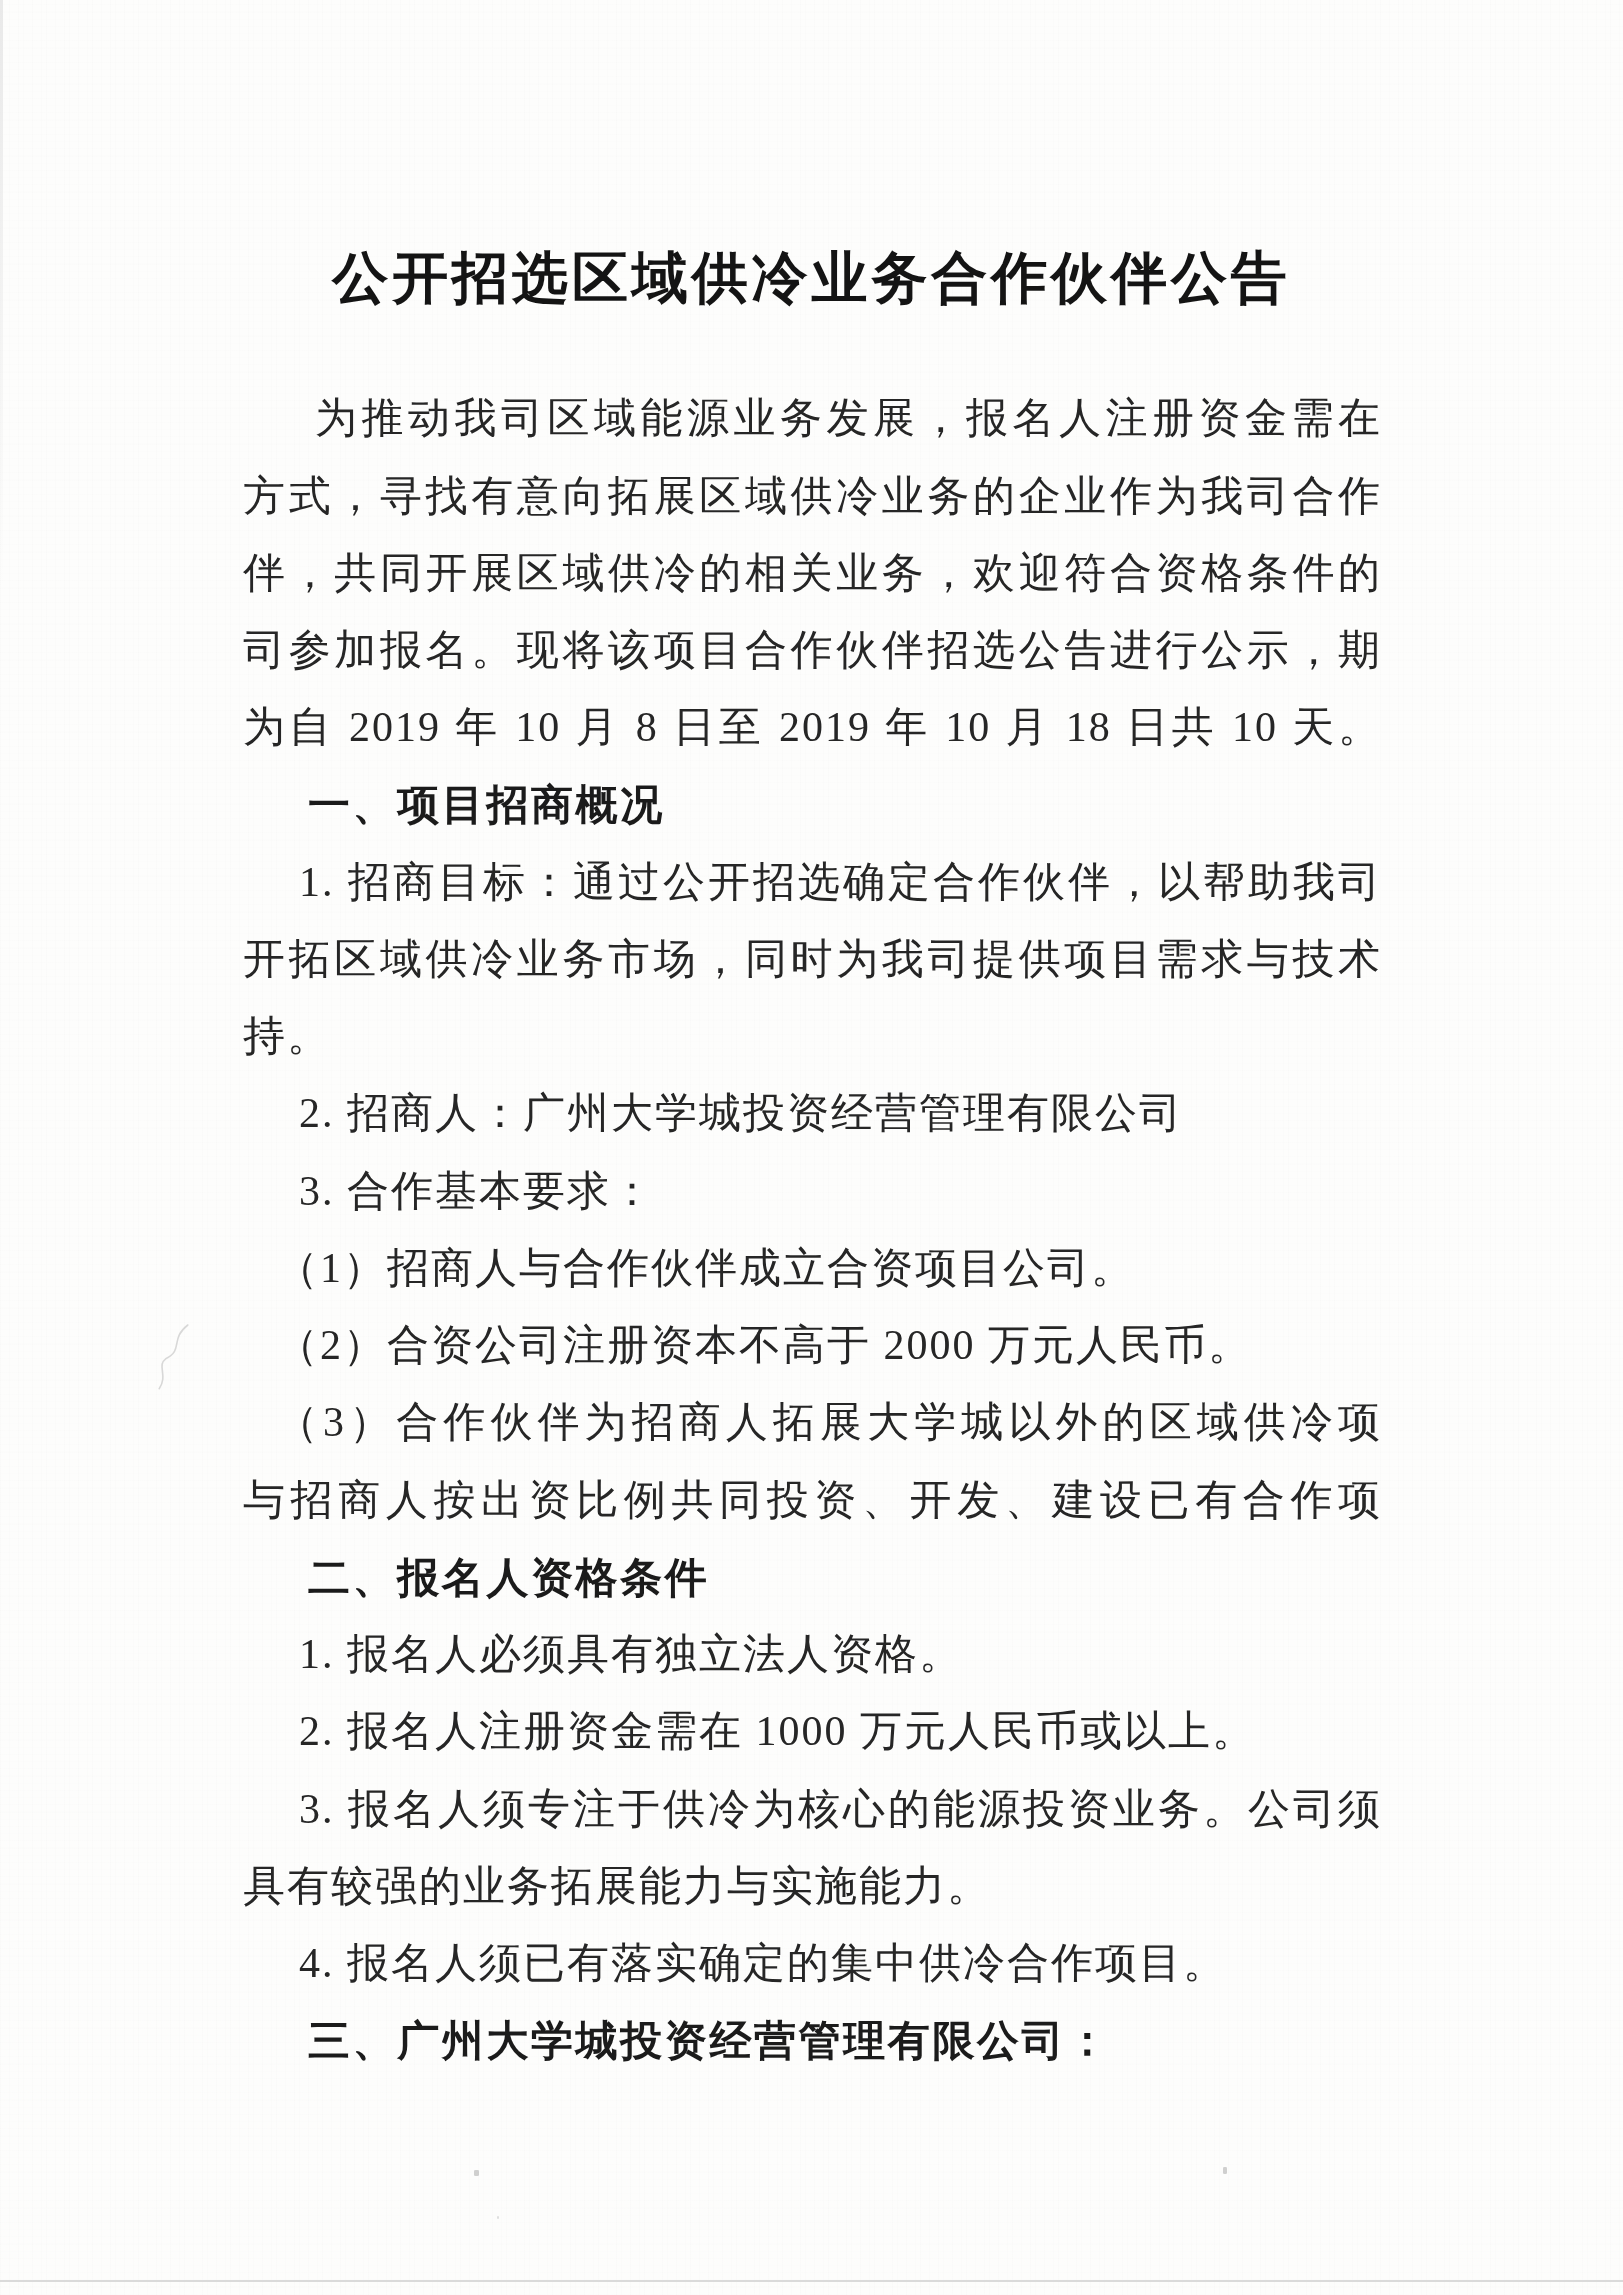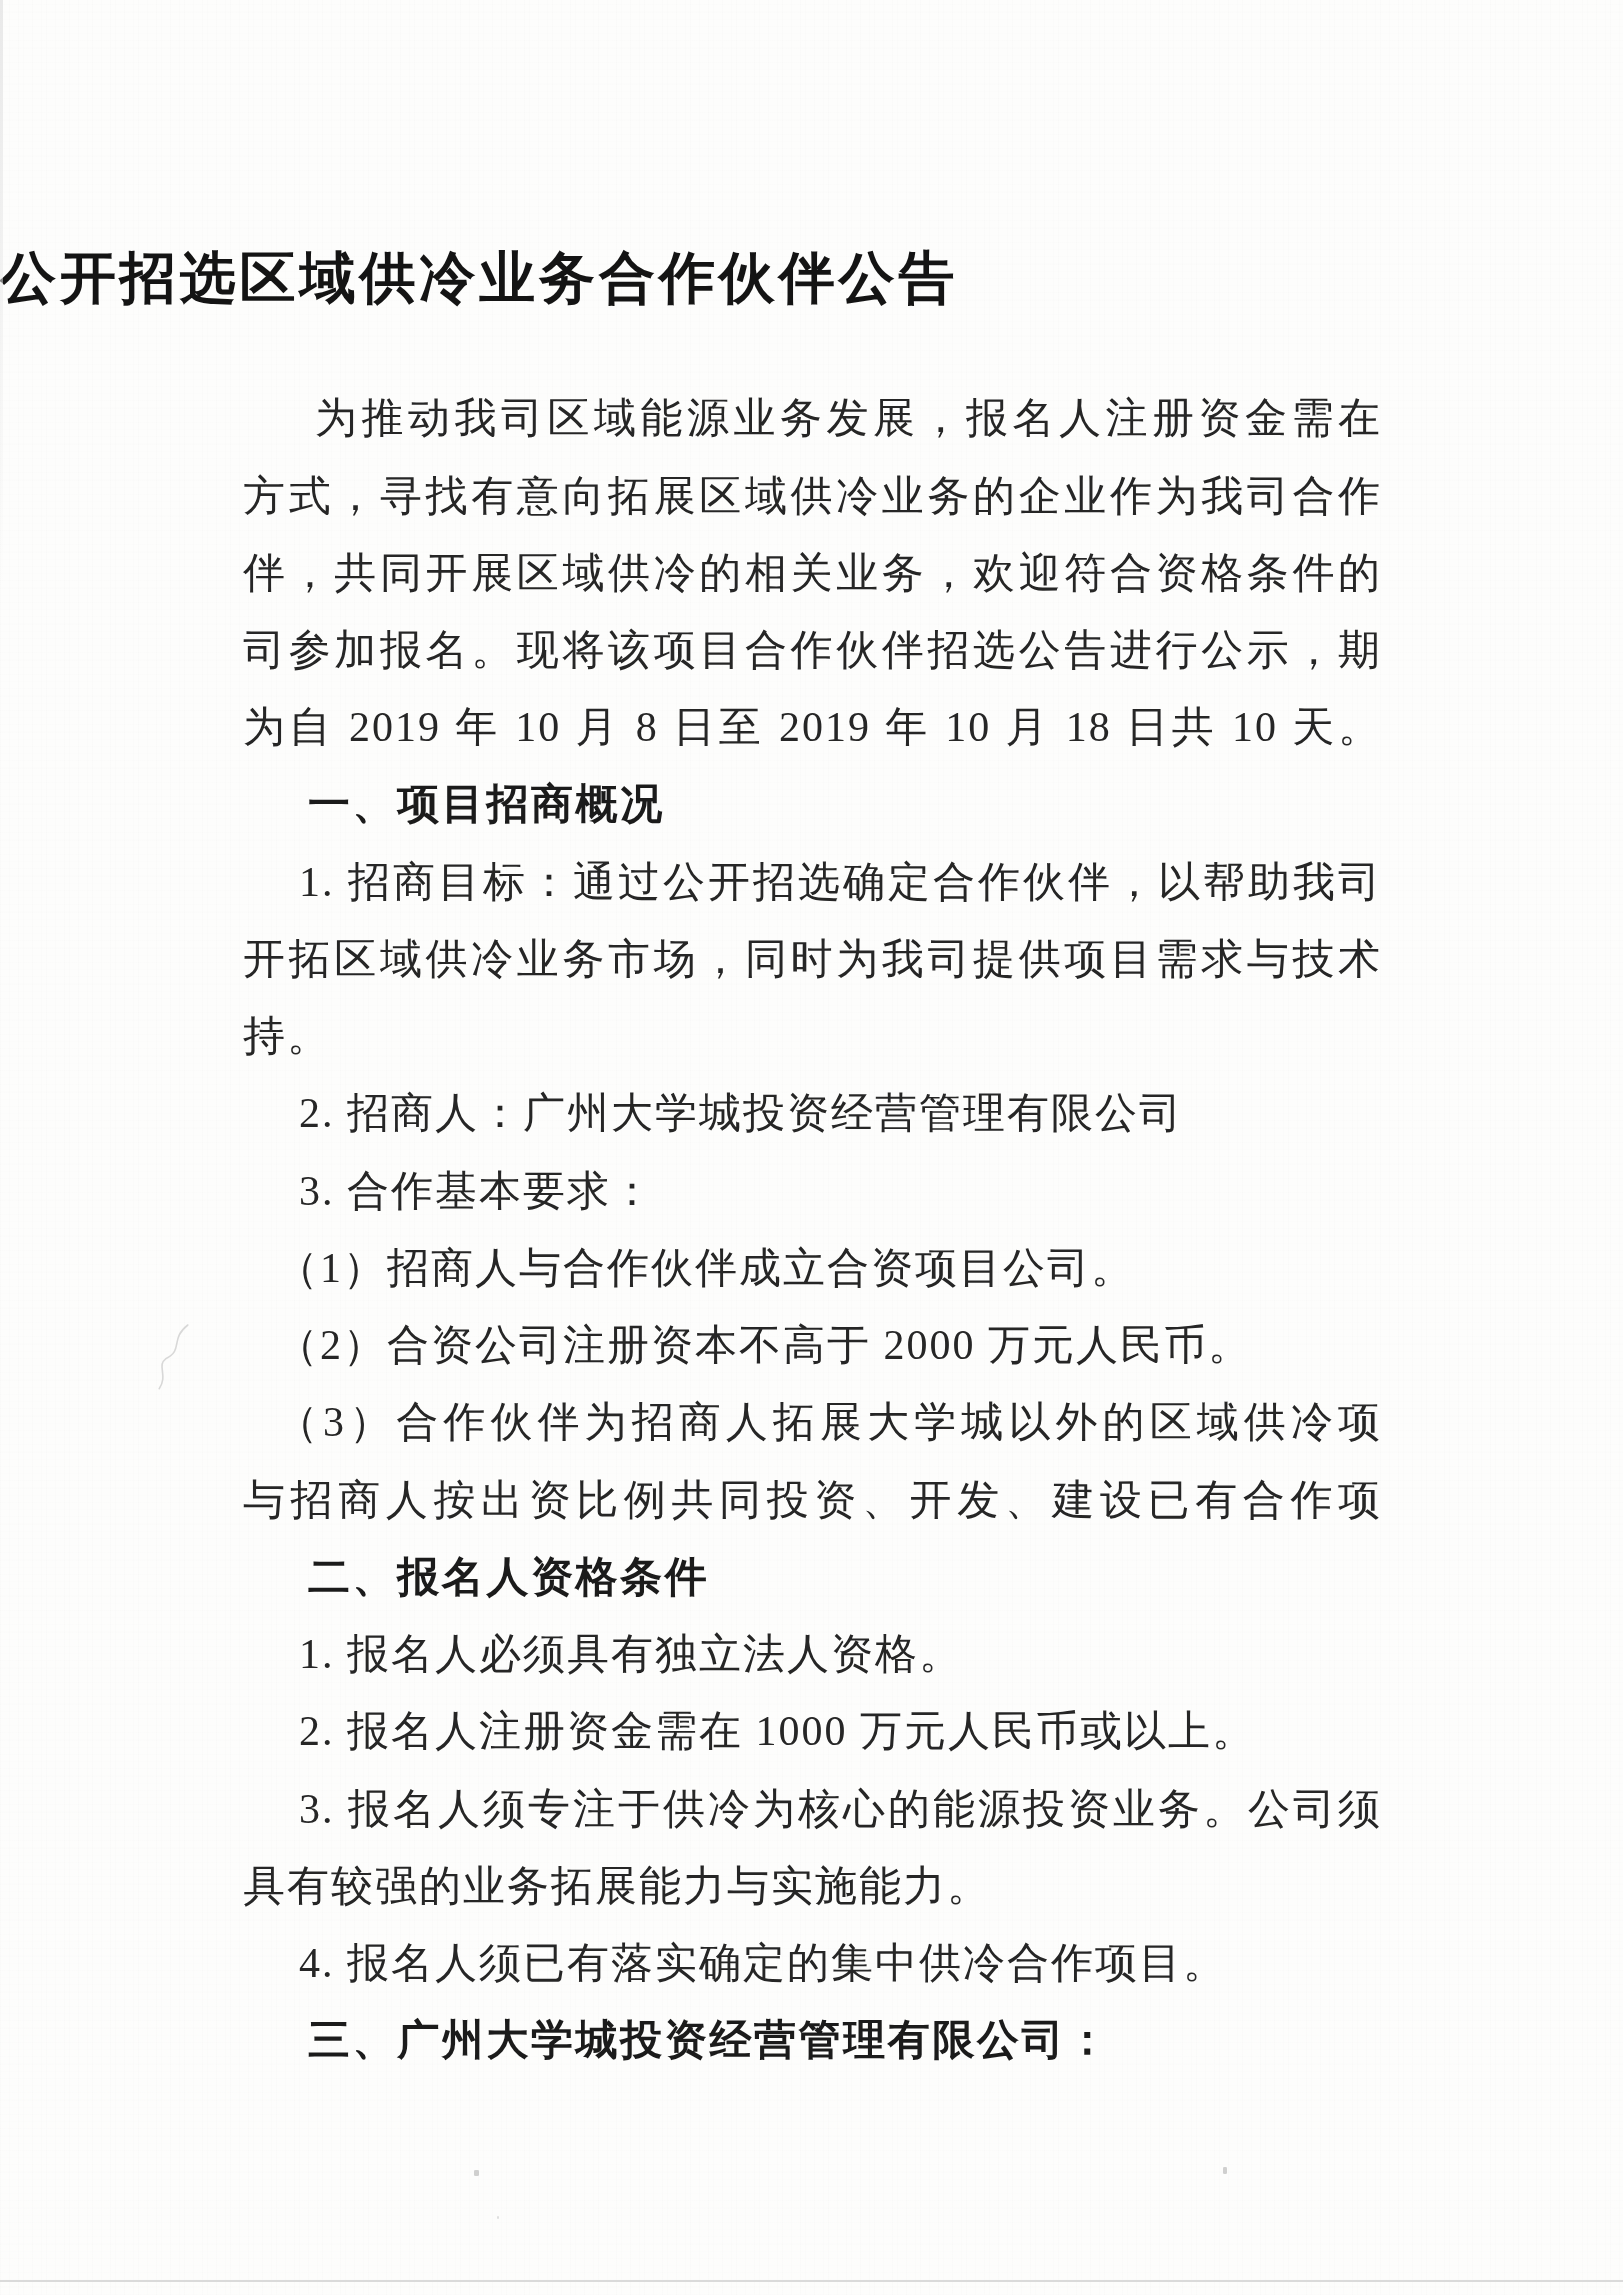--- a/index.html
+++ b/index.html
@@ -8,32 +8,32 @@
     background:var(--paper,#fdfdfc);
     font-family:"Liberation Serif","DejaVu Serif",serif;
   }
   .paper-texture{
     position:absolute;inset:0;pointer-events:none;
     background-image:repeating-linear-gradient(90deg,rgba(110,110,110,0.015) 0 0.7px,transparent 0.7px 4.6px),
                      repeating-linear-gradient(0deg,rgba(150,150,150,0.01) 0 1.3px,transparent 1.3px 7.2px);
   }
   .doc-title{
     position:absolute;top:208px;left:0;width:1623px;height:65px;
-    font-size:56px;line-height:65px;font-weight:bold;
+    text-align:center;font-size:56px;line-height:65px;font-weight:bold;
     letter-spacing:3.9px;color:var(--title_ink,#141414);white-space:nowrap;
     font-family:"Liberation Serif","DejaVu Serif",serif;
   }
   .line{
     position:absolute;left:243px;width:1139px;height:77px;
     font-size:42px;line-height:77px;letter-spacing:2px;
     color:var(--ink,#262626);white-space:nowrap;overflow:visible;
   }
   .full{white-space:normal;text-align:justify;text-align-last:justify;overflow:hidden}
   .heading{
-    font-family:Liberation Serif, serif;
+    font-family:Liberation Sans, sans-serif;
     font-weight:bold;letter-spacing:2.6px;color:#1b1b1b;
   }
   .ind-para{text-indent:72px}
   .ind-head{text-indent:65px}
   .ind-num{text-indent:56px}
   .ind-paren{text-indent:33px}
   .pencil-mark{position:absolute;left:154px;top:1321px;opacity:.32}
   .speck{position:absolute;background:#9a9a9a;opacity:.45;border-radius:1.3px}
   .speck-1{left:474px;top:2170px;width:4.6px;height:5.9px}
   .speck-2{left:1223px;top:2167px;width:3.9px;height:6.5px}

